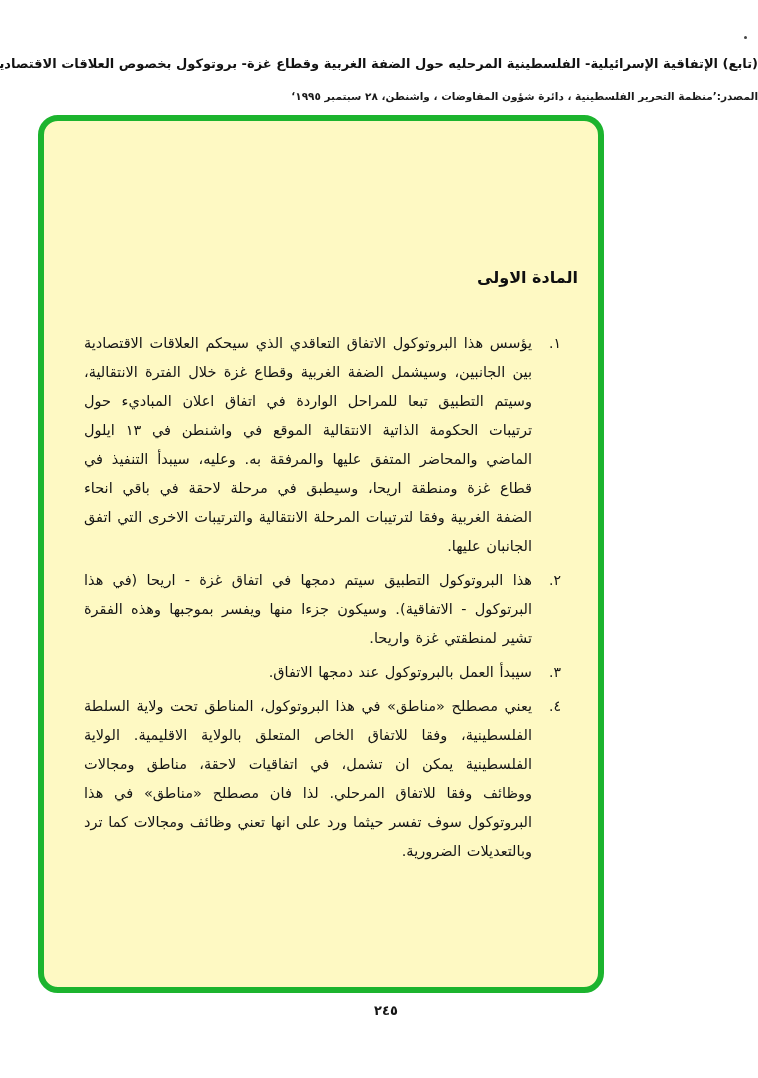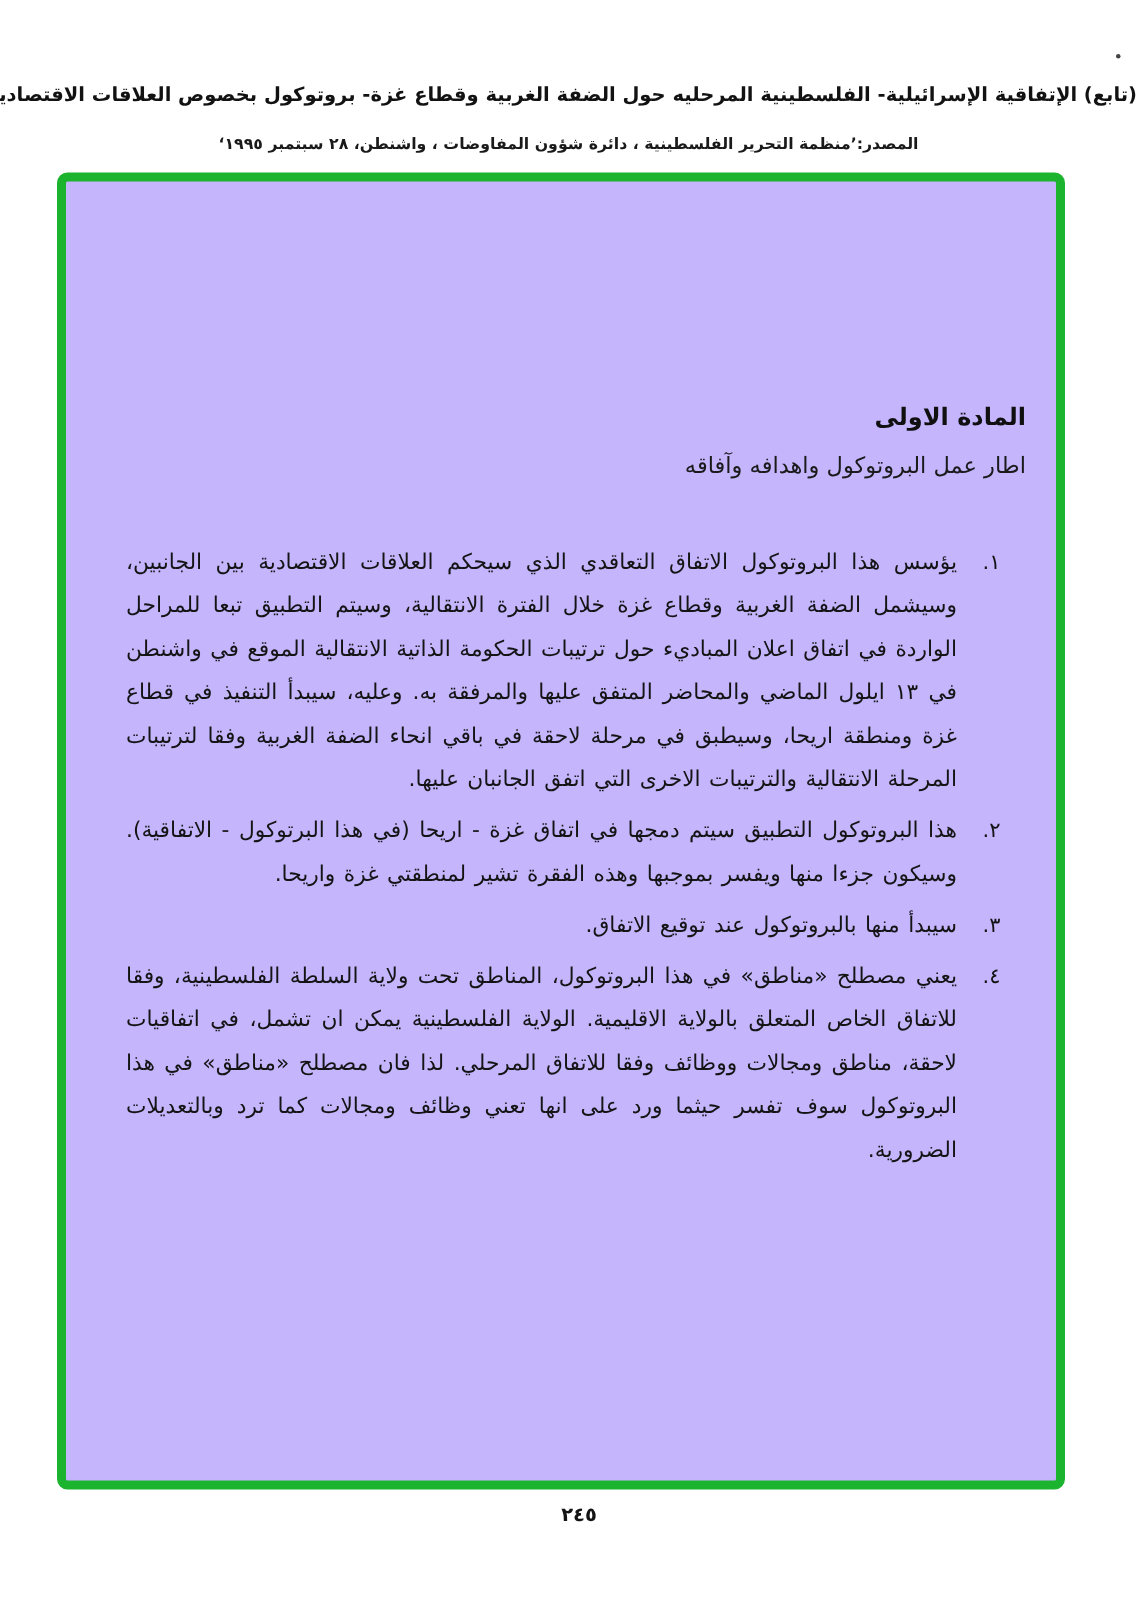--- a/index.html
+++ b/index.html
@@ -6,27 +6,27 @@
   .page{
     position:relative;width:758px;height:1078px;background:#ffffff;
     font-family:"DejaVu Sans",sans-serif;color:#141414;overflow:hidden;
   }
   .doc-header{
     position:absolute;top:56px;left:0;width:758px;text-align:center;
     direction:rtl;font-weight:bold;font-size:13px;letter-spacing:0;
     white-space:nowrap;color:#121212;
   }
   .source-line{
-    position:absolute;top:90px;left:0;width:758px;text-align:center;
+    position:absolute;top:90px;left:0;width:758px;text-align:right;
     direction:rtl;font-weight:bold;font-size:10.5px;color:#1a1a1a;
   }
   .content-frame{
-    position:absolute;left:38px;top:115px;width:672px;height:878px;
-    box-sizing:border-box;border-style:solid;border-width:6px;border-radius:7px;
-    background:#c4b5fd;
+    position:absolute;left:38px;top:115px;width:566px;height:878px;
+    box-sizing:border-box;border-style:solid;border-width:6px;border-radius:20px;
+    background:#fef9c3;
   }
   .frame-inner{
     box-sizing:border-box;width:100%;height:100%;
     padding:146px 20px 0 40px;direction:rtl;
   }
   .article-title{
     font-weight:bold;font-size:16px;line-height:22px;text-align:right;color:#101010;
   }
   .article-subtitle{
     margin-top:10px;font-size:15px;line-height:22px;text-align:right;color:#1a1a1a;
@@ -60,37 +60,36 @@
 
   <div class="source-line">المصدر:’منظمة التحرير الفلسطينية ، دائرة شؤون المفاوضات ، واشنطن، ٢٨ سبتمبر ١٩٩٥‘</div>
 
   <span class="artifact-dot"></span>
 
   <div class="content-frame" id="frame" style="border-color: rgb(28, 180, 46);">
     <div class="frame-inner">
 
       <div class="article-title">المادة الاولى</div>
 
-      <div class="article-subtitle">اطار عمل البروتوكول واهدافه وآفاقه</div>
 
       <div class="paragraph-list">
 
         <div class="item">
           <div class="num">١.</div>
           <div class="text">يؤسس هذا البروتوكول الاتفاق التعاقدي الذي سيحكم العلاقات الاقتصادية بين الجانبين، وسيشمل الضفة الغربية وقطاع غزة خلال الفترة الانتقالية، وسيتم التطبيق تبعا للمراحل الواردة في اتفاق اعلان المباديء حول ترتيبات الحكومة الذاتية الانتقالية الموقع في واشنطن في ١٣ ايلول الماضي والمحاضر المتفق عليها والمرفقة به. وعليه، سيبدأ التنفيذ في قطاع غزة ومنطقة اريحا، وسيطبق في مرحلة لاحقة في باقي انحاء الضفة الغربية وفقا لترتيبات المرحلة الانتقالية والترتيبات الاخرى التي اتفق الجانبان عليها.</div>
         </div>
 
         <div class="item">
           <div class="num">٢.</div>
           <div class="text">هذا البروتوكول التطبيق سيتم دمجها في اتفاق غزة - اريحا (في هذا البرتوكول - الاتفاقية). وسيكون جزءا منها ويفسر بموجبها وهذه الفقرة تشير لمنطقتي غزة واريحا.</div>
         </div>
 
         <div class="item">
           <div class="num">٣.</div>
-          <div class="text">سيبدأ منها بالبروتوكول عند توقيع الاتفاق.</div>
+          <div class="text">سيبدأ العمل بالبروتوكول عند دمجها الاتفاق.</div>
         </div>
 
         <div class="item">
           <div class="num">٤.</div>
           <div class="text">يعني مصطلح «مناطق» في هذا البروتوكول، المناطق تحت ولاية السلطة الفلسطينية، وفقا للاتفاق الخاص المتعلق بالولاية الاقليمية. الولاية الفلسطينية يمكن ان تشمل، في اتفاقيات لاحقة، مناطق ومجالات ووظائف وفقا للاتفاق المرحلي. لذا فان مصطلح «مناطق» في هذا البروتوكول سوف تفسر حيثما ورد على انها تعني وظائف ومجالات كما ترد وبالتعديلات الضرورية.</div>
         </div>
 
       </div>
     </div>
   </div>

